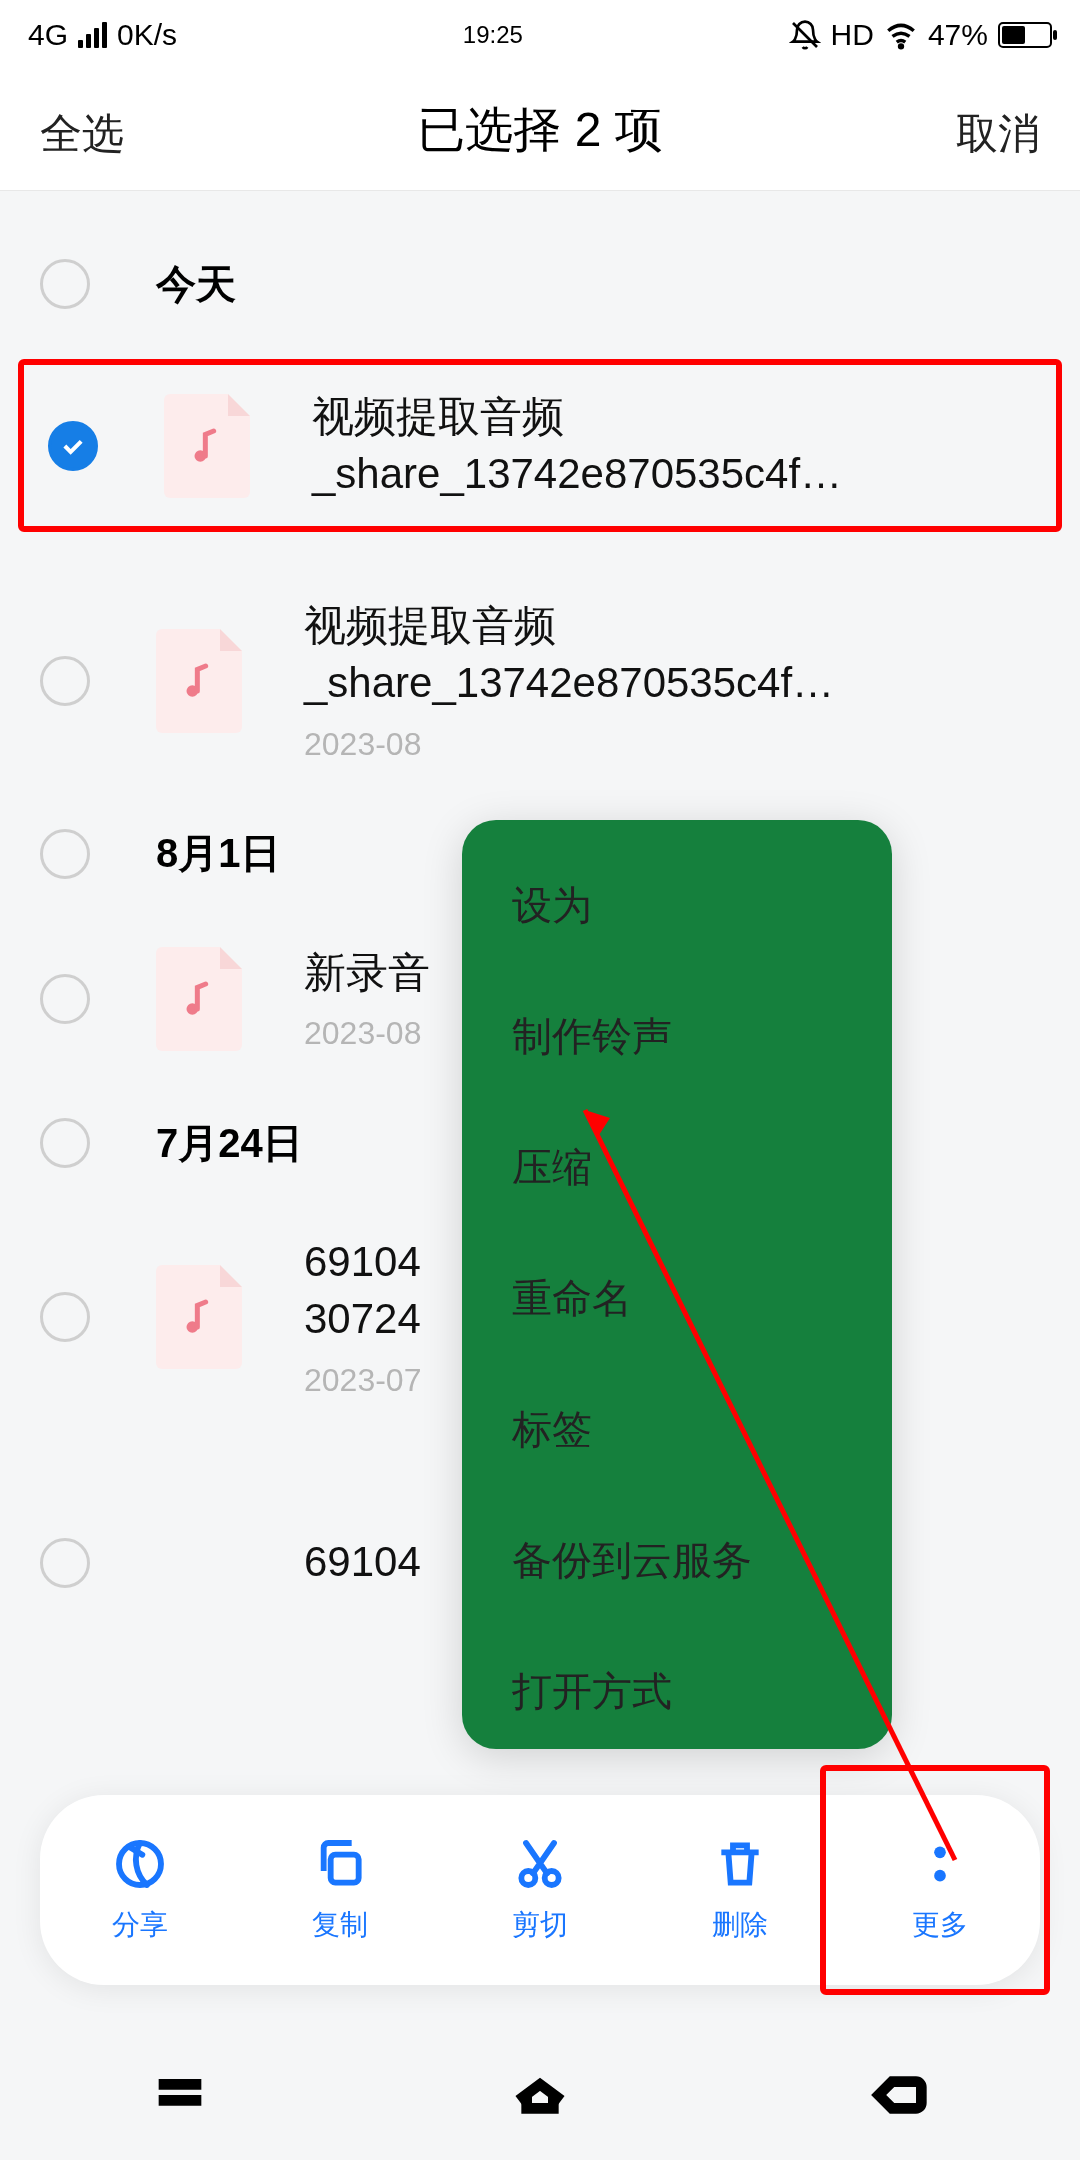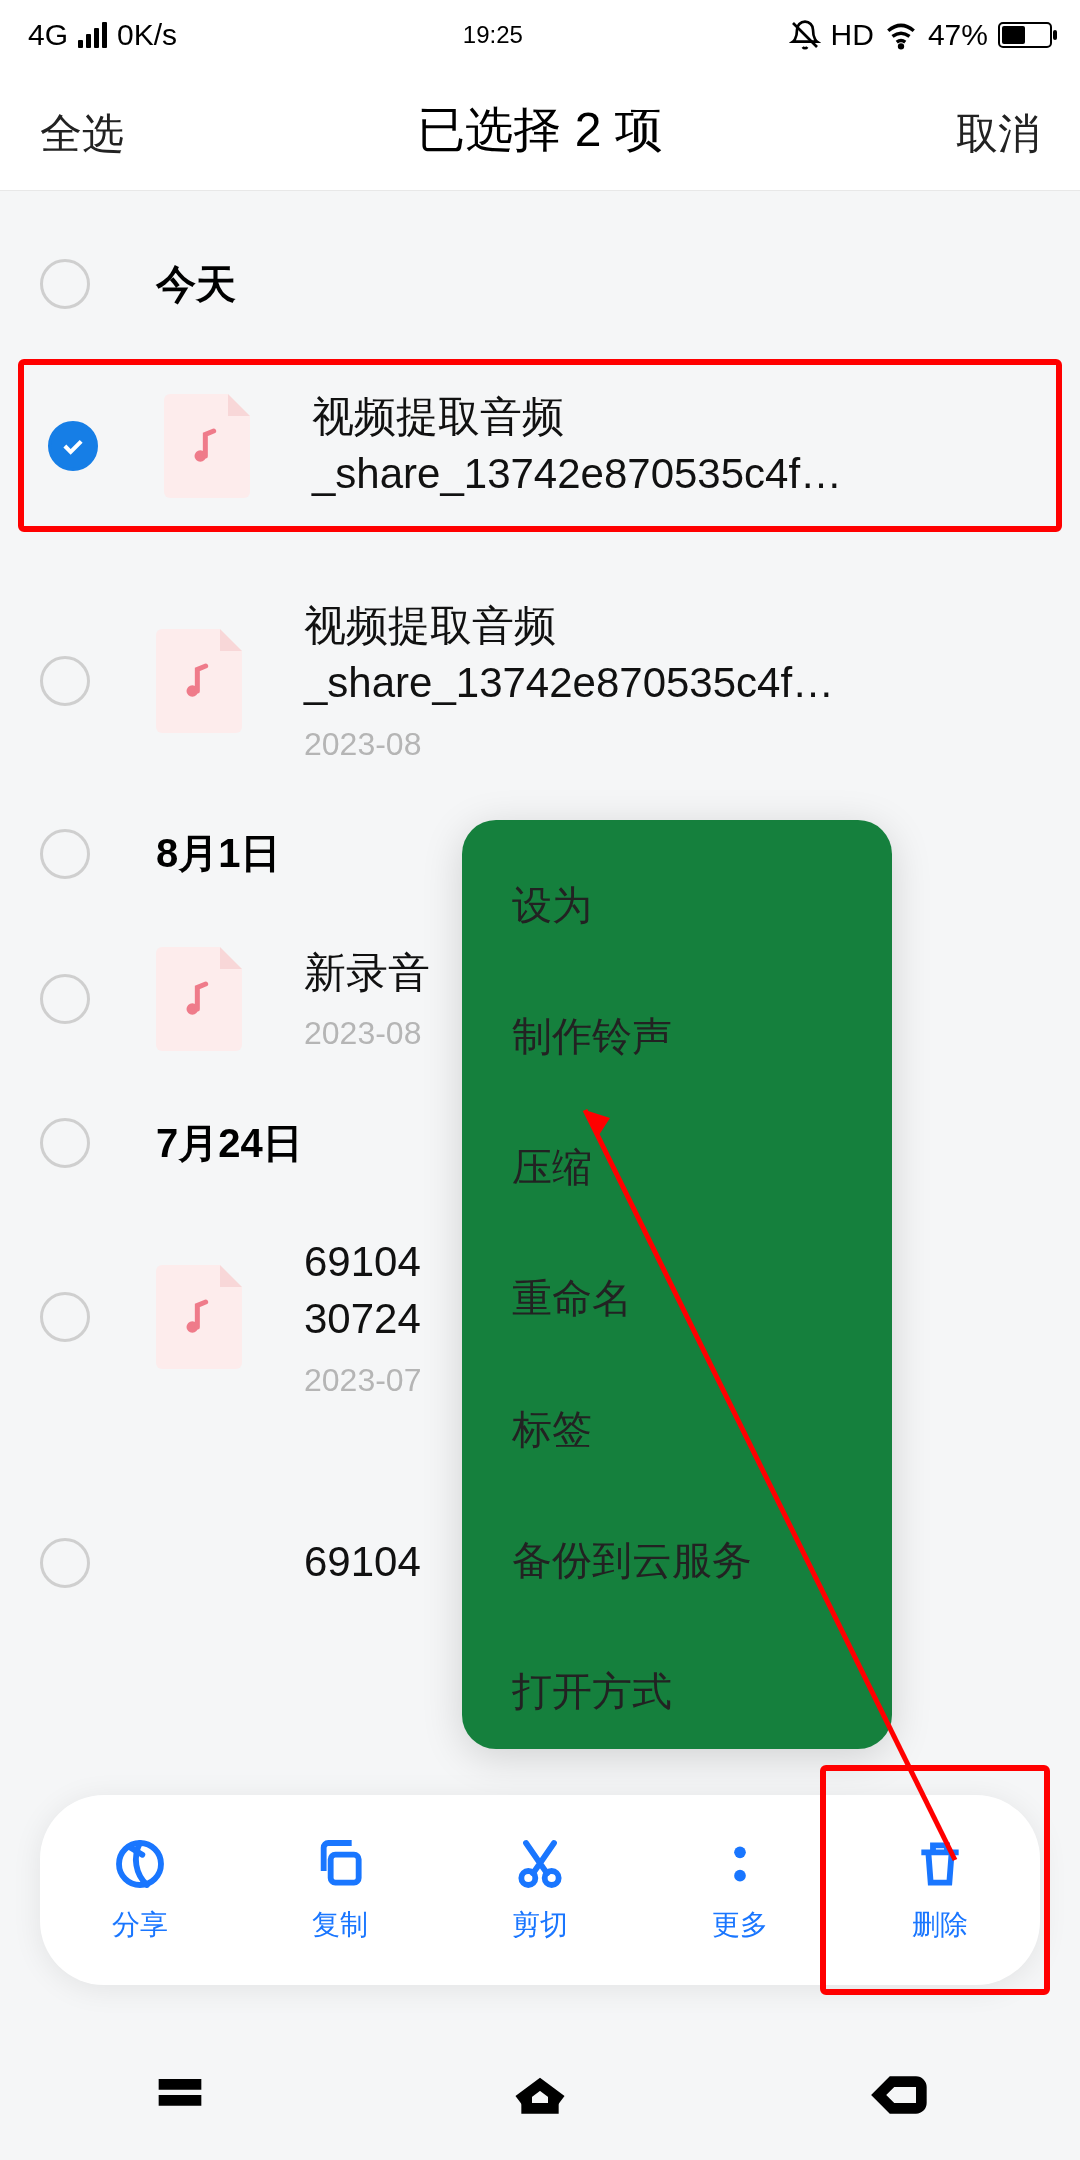--- a/index.html
+++ b/index.html
@@ -332,31 +332,31 @@
   </div>
   <div class="action-item">
     <svg viewBox="0 0 24 24" fill="none" stroke="#1976ff" stroke-width="2.5">
         <circle cx="7" cy="18" r="3"></circle>
         <circle cx="17" cy="18" r="3"></circle>
         <path d="M9 16L18 3M15 16L6 3" stroke-linecap="round"></path>
       </svg>
     <span>剪切</span>
   </div>
   <div class="action-item">
+    <svg viewBox="0 0 24 24" fill="none" stroke="#1976ff" stroke-width="2.5">
+        <path d="M4 7h16M9 7V4h6v3M7 7l1 13h8l1-13"></path>
+      </svg>
+    <span>删除</span>
+  </div>
+  <div class="action-item">
     <svg viewBox="0 0 24 24" fill="#1976ff">
         <circle cx="12" cy="7" r="2.5"></circle>
         <circle cx="12" cy="17" r="2.5"></circle>
       </svg>
     <span>更多</span>
-  </div>
-  <div class="action-item">
-    <svg viewBox="0 0 24 24" fill="none" stroke="#1976ff" stroke-width="2.5">
-        <path d="M4 7h16M9 7V4h6v3M7 7l1 13h8l1-13"></path>
-      </svg>
-    <span>删除</span>
   </div>
 </div>
 
 <div class="highlight-more-box"></div>
 
 <svg class="annotation-arrow" viewBox="0 0 420 790">
   <line x1="400" y1="780" x2="30" y2="30" stroke="#ff0000" stroke-width="5"></line>
   <polygon points="30,30 55,38 42,58" fill="#ff0000"></polygon>
 </svg>
 

